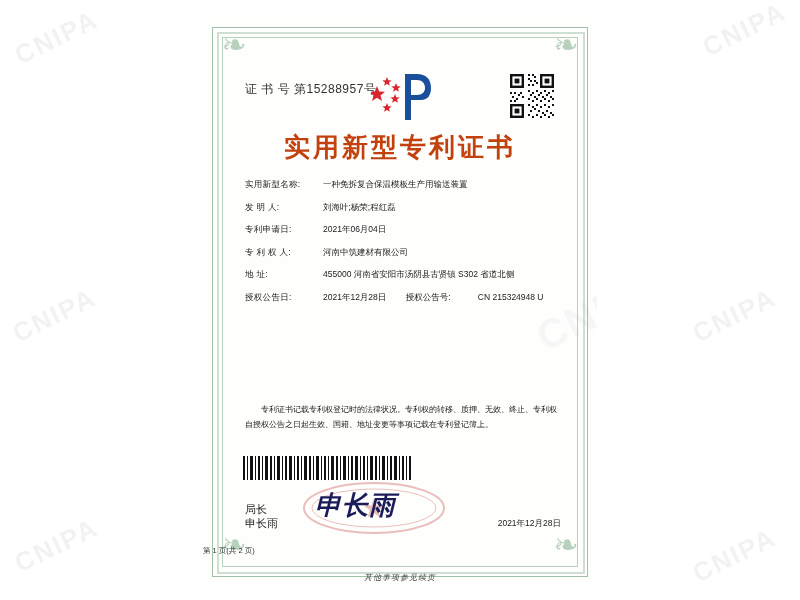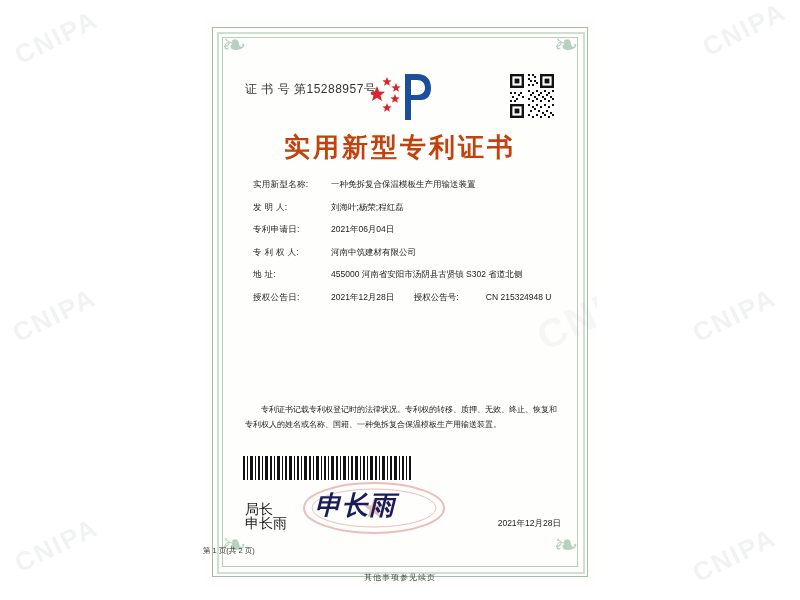--- a/index.html
+++ b/index.html
@@ -111,21 +111,20 @@
     font-family: "DejaVu Sans", sans-serif;
     font-size: 26px;
     font-weight: bold;
     color: #c2410c;
     letter-spacing: 3px;
   }
   .fields {
     position: absolute;
     left: 42px; top: 160px;
     width: 318px;
-    margin-left: 8px;
   }
   .field-row {
     display: flex;
     align-items: baseline;
     font-size: 8.5px;
     color: #1a1a1a;
     margin-bottom: 10.5px;
     line-height: 12px;
   }
   .field-label {
@@ -156,21 +155,21 @@
   
   .barcode {
     position: absolute;
     left: 40px; top: 438px;
     width: 168px; height: 24px;
   }
   
   .sig-label {
     position: absolute;
     left: 42px; top: 484px;
-    font-size: 14px;
+    font-size: 11px;
     color: #1a1a1a;
     line-height: 14px;
   }
   .sig-img {
     position: absolute;
     left: 112px; top: 470px;
     width: 120px; height: 42px;
     color: #1b1b5a;
     font-family: "DejaVu Serif", serif;
     font-size: 26px;
@@ -201,20 +200,21 @@
     color: #333;
   }
   .footnote {
     position: absolute;
     left: 0; top: 572px;
     width: 800px;
     text-align: center;
     font-size: 8px;
     color: #4a4a4a;
     letter-spacing: 1px;
+    font-style: italic;
   }
 </style>
 </head>
 <body>
 
 <div id="page">
 
   <div class="watermark wm1">CNIPA</div>
   <div class="watermark wm2">CNIPA</div>
   <div class="watermark wm3">CNIPA</div>
@@ -351,21 +351,21 @@
       </div>
       <div class="field-row dual">
         <span class="field-label">授权公告日:</span>
         <span class="field-value">2021年12月28日</span>
         <span class="field-label2">授权公告号:</span>
         <span class="field-value">CN 215324948 U</span>
       </div>
     </div>
 
     <div class="para p2">
-      <span class="indent">专利证书记载专利权登记时的法律状况。专利权的转移、质押、无效、终止、恢复和专利权人的姓名或名称、国籍、一种免拆复合保温模板生产用输送装置。</span>
+      <span class="indent">专利证书记载专利权登记时的法律状况。专利权的转移、质押、无效、终止、专利权自授权公告之日起生效、国籍、地址变更等事项记载在专利登记簿上。</span>
     </div>
 
     <div class="barcode">
       <svg width="168" height="24" viewBox="0 0 168 24" xmlns="http://www.w3.org/2000/svg">
         <rect width="168" height="24" fill="#ffffff"></rect>
         <g fill="#111111">
           <rect x="0" y="0" width="2" height="24"></rect>
             <rect x="4" y="0" width="1" height="24"></rect>
           <rect x="7" y="0" width="3" height="24"></rect>
             <rect x="12" y="0" width="1" height="24"></rect>

